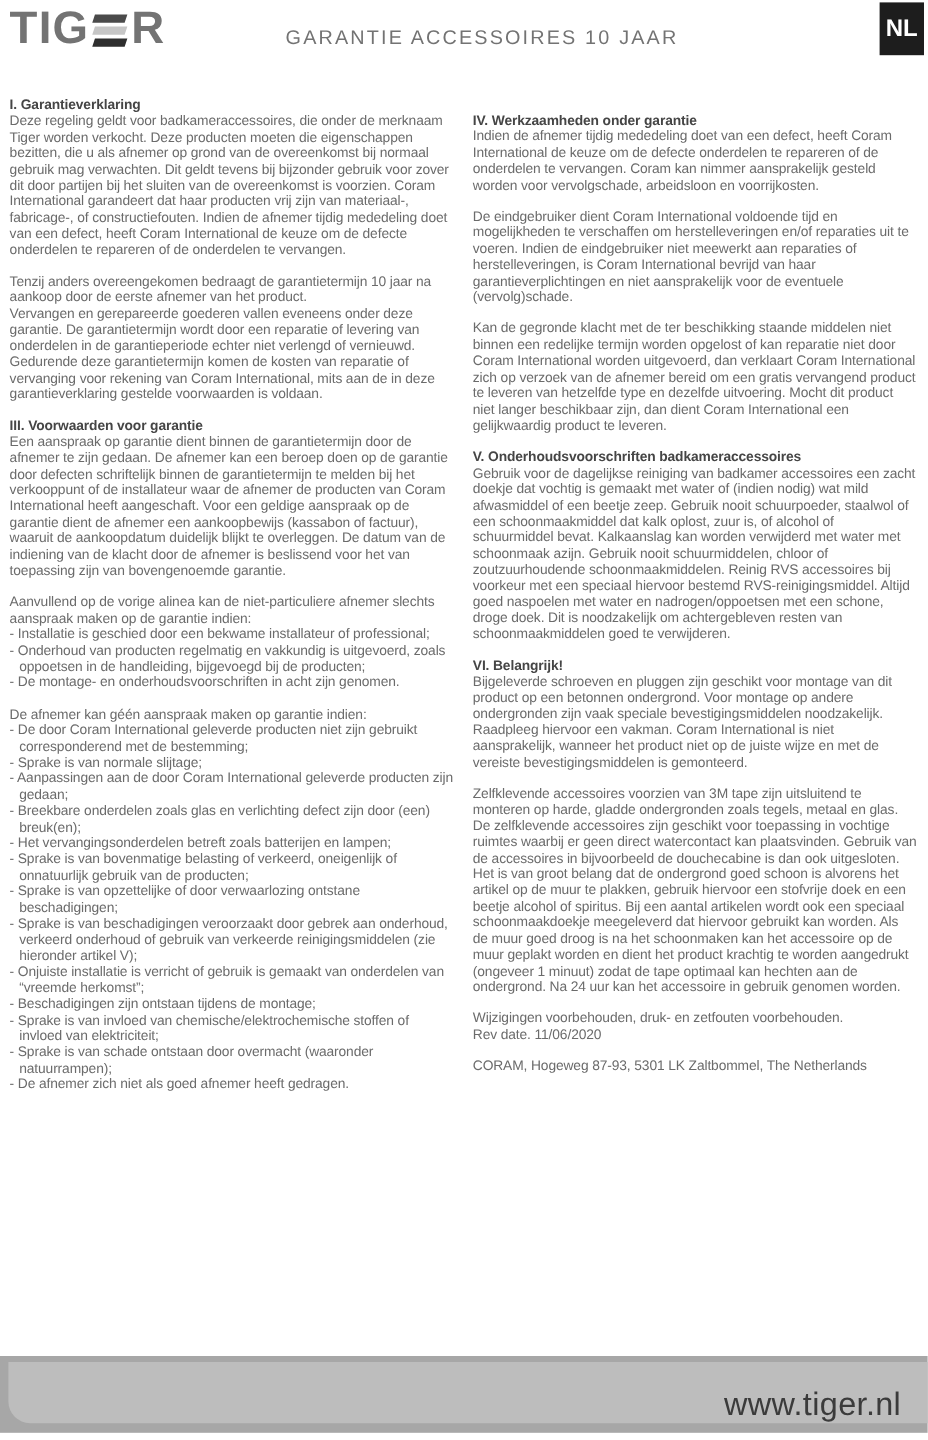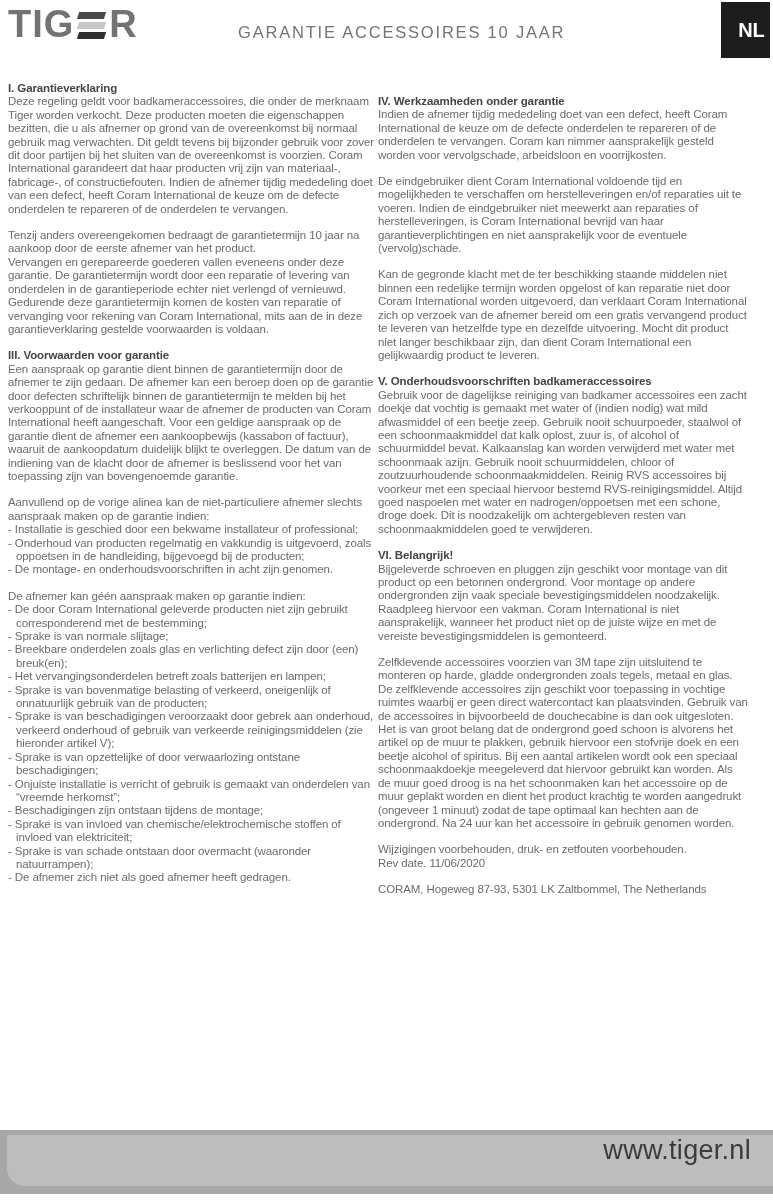--- a/index.html
+++ b/index.html
@@ -24,49 +24,49 @@
   .logo-e .bar { height:7px; transform:skewX(-18deg); }
   .logo-e .b1 { background:#4a4a4a; }
   .logo-e .b2 { background:#c6c6c6; }
   .logo-e .b3 { background:#2e2e2e; }
   .title {
     position:absolute; left:201px; top:23px;
     font-size:16.5px; font-weight:normal; letter-spacing:1.8px;
     color:#737373; white-space:nowrap;margin-left:37px;
   }
   .nl-badge {
-    position:absolute; right:3px; top:2px; width:37px; height:56px;
+    position:absolute; right:3px; top:2px; width:37px; height:44px;
     background:#1d1d1d; color:#ffffff;
     font-size:20px; font-weight:bold;
-    display:flex; align-items:center; justify-content:center;padding-left:12px;
+    display:flex; align-items:center; justify-content:center;
   }
   
   .content {
     position:absolute; top:82px; left:8px; right:8px;
-    display:flex; 
+    display:flex; gap:16px;
   }
   .col {
     width:370px; flex:0 0 370px;
     font-size:11.5px; line-height:13.4px;
     color:#6b6b6b; letter-spacing:-0.1px;
   }
   .sec-heading { font-weight:bold; color:#454545; }
   .para { }
   .bullet { padding-left:8px; text-indent:-8px; }
   .gap { height:13px; }
   
   .footer-outer {
     position:absolute; left:0; right:0; top:1130px; height:64px;
     background:#a7a7a7;
   }
   .footer-panel {
     position:absolute; left:7px; right:0; top:5px; bottom:8px;
     background:#bdbdbd;
     border-radius:0 0 0 18px;
-    display:flex; align-items:flex-start; justify-content:flex-end;
+    display:flex; align-items:flex-end; justify-content:flex-end;
     padding-right:22px;
   }
   .footer-url {
     font-size:27px; color:#3b3b3b; letter-spacing:0.3px;
   }
 </style>
 </head>
 <body>
 
 <div class="page">
@@ -98,25 +98,26 @@
         <div class="para">Een aanspraak op garantie dient binnen de garantietermijn door de afnemer te zijn gedaan. De afnemer kan een beroep doen op de garantie door defecten schriftelijk binnen de garantietermijn te melden bij het verkooppunt of de installateur waar de afnemer de producten van Coram International heeft aangeschaft. Voor een geldige aanspraak op de garantie dient de afnemer een aankoopbewijs (kassabon of factuur), waaruit de aankoopdatum duidelijk blijkt te overleggen. De datum van de indiening van de klacht door de afnemer is beslissend voor het van toepassing zijn van bovengenoemde garantie.</div>
         <div class="gap"></div>
         <div class="para">Aanvullend op de vorige alinea kan de niet-particuliere afnemer slechts aanspraak maken op de garantie indien:</div>
         <div class="bullet">- Installatie is geschied door een bekwame installateur of professional;</div>
         <div class="bullet">- Onderhoud van producten regelmatig en vakkundig is uitgevoerd, zoals oppoetsen in de handleiding, bijgevoegd bij de producten;</div>
         <div class="bullet">- De montage- en onderhoudsvoorschriften in acht zijn genomen.</div>
         <div class="gap"></div>
         <div class="para">De afnemer kan géén aanspraak maken op garantie indien:</div>
         <div class="bullet">- De door Coram International geleverde producten niet zijn gebruikt corresponderend met de bestemming;</div>
         <div class="bullet">- Sprake is van normale slijtage;</div>
+        <div class="bullet">- Aanpassingen aan de door Coram International geleverde producten zijn gedaan;</div>
         <div class="bullet">- Breekbare onderdelen zoals glas en verlichting defect zijn door (een) breuk(en);</div>
         <div class="bullet">- Het vervangingsonderdelen betreft zoals batterijen en lampen;</div>
         <div class="bullet">- Sprake is van bovenmatige belasting of verkeerd, oneigenlijk of onnatuurlijk gebruik van de producten;</div>
+        <div class="bullet">- Sprake is van opzettelijke of door verwaarlozing ontstane beschadigingen;</div>
         <div class="bullet">- Sprake is van beschadigingen veroorzaakt door gebrek aan onderhoud, verkeerd onderhoud of gebruik van verkeerde reinigingsmiddelen (zie hieronder artikel V);</div>
-        <div class="bullet">- Sprake is van opzettelijke of door verwaarlozing ontstane beschadigingen;</div>
         <div class="bullet">- Onjuiste installatie is verricht of gebruik is gemaakt van onderdelen van “vreemde herkomst”;</div>
         <div class="bullet">- Beschadigingen zijn ontstaan tijdens de montage;</div>
         <div class="bullet">- Sprake is van invloed van chemische/elektrochemische stoffen of invloed van elektriciteit;</div>
         <div class="bullet">- Sprake is van schade ontstaan door overmacht (waaronder natuurrampen);</div>
         <div class="bullet">- De afnemer zich niet als goed afnemer heeft gedragen.</div>
       </div>
     <div class="col" id="col-right">
         <div class="gap"></div>
         <div class="sec-heading">IV. Werkzaamheden onder garantie</div>
         <div class="para">Indien de afnemer tijdig mededeling doet van een defect, heeft Coram International de keuze om de defecte onderdelen te repareren of de onderdelen te vervangen. Coram kan nimmer aansprakelijk gesteld worden voor vervolgschade, arbeidsloon en voorrijkosten.</div>

